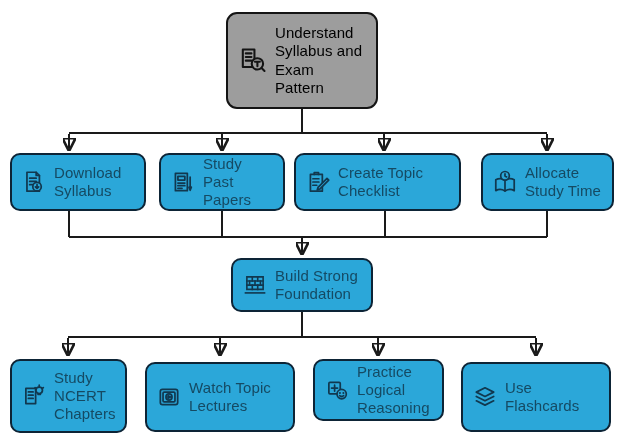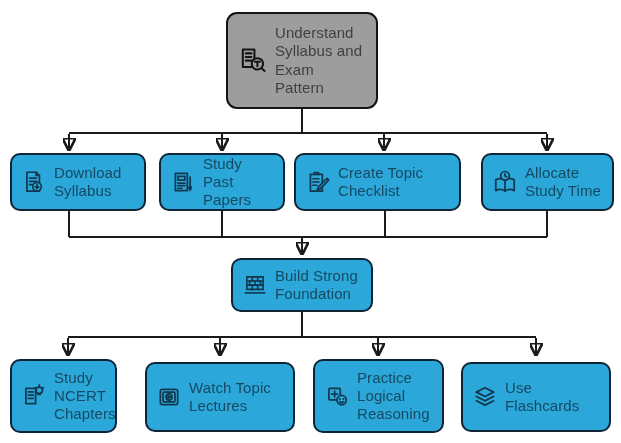--- a/index.html
+++ b/index.html
@@ -15,21 +15,21 @@
     display:flex; align-items:center; gap:7px;
     padding:5px 7px 5px 9px;
     background:#2ba7d9; border:2px solid #0d2436; border-radius:10px;
     color:#154a63;
   }
   .node .icon { flex:0 0 auto; display:flex; color:#11384f; }
   .node .lbl {
     white-space:pre-line; font-size:15px; line-height:1.22; letter-spacing:0.1px;
   }
   .root {
-    background:#9d9d9d; border-color:#141414; border-radius:11px; color:#404040;
+    background:#9d9d9d; border-color:#141414; border-radius:11px; color:#000000;
   }
   .root .icon { color:#141414; }
   svg.ig { display:block; }
 </style>
 </head>
 <body>
 
 <div class="stage">
 
   <svg class="wires" viewBox="0 0 621 443">
@@ -138,21 +138,21 @@
         <path d="M3.5 10 C6 8.4 9 8.4 12 10.2 C15 8.4 18 8.4 20.5 10 V20 C18 18.5 15 18.5 12 20.2 C9 18.5 6 18.5 3.5 20 Z"></path>
         <path d="M12 10.2 V20.2"></path>
         <circle cx="12" cy="6.3" r="4" fill="#2ba7d9"></circle>
         <path d="M12 4.4 v2 l1.5 .9"></path>
       </svg>
     </span>
     <span class="lbl">Allocate
 Study Time</span>
   </div>
 
-  <div class="node" style="left:10px;top:359px;width:107px;height:74px">
+  <div class="node" style="left:10px;top:359px;width:117px;height:74px">
     <span class="icon">
       <svg class="ig" width="26" height="26" viewBox="0 0 24 24" stroke="currentColor" stroke-width="1.6" fill="none" stroke-linecap="round" stroke-linejoin="round">
         <path d="M4.5 5 h9 v14 h-9 z"></path>
         <path d="M6.8 8.2 h4.4 M6.8 11.2 h4.4 M6.8 14.2 h4.4"></path>
         <circle cx="16.8" cy="6.8" r="3" fill="#2ba7d9"></circle>
         <path d="M15.7 10.4 h2.2 M16.8 2 v1.2 M13 4.2 l.9 .8 M20.6 4.2 l-.9 .8"></path>
       </svg>
     </span>
     <span class="lbl">Study
 NCERT
@@ -165,21 +165,21 @@
         <rect x="4" y="5" width="16" height="14" rx="2"></rect>
         <rect x="6.5" y="7.5" width="11" height="9" rx="1"></rect>
         <circle cx="12" cy="12" r="2.8"></circle>
         <path d="M11.1 10.9 l2.3 1.1 -2.3 1.1 z" fill="currentColor"></path>
       </svg>
     </span>
     <span class="lbl">Watch Topic
 Lectures</span>
   </div>
 
-  <div class="node" style="left:313px;top:359px;width:131px;height:74px">
+  <div class="node" style="left:313px;top:359px;width:131px;height:62px">
     <span class="icon">
       <svg class="ig" width="26" height="26" viewBox="0 0 24 24" stroke="currentColor" stroke-width="1.6" fill="none" stroke-linecap="round" stroke-linejoin="round">
         <rect x="4.5" y="5" width="10.5" height="10.5" rx="1"></rect>
         <path d="M9.8 7.5 v5.5 M7 10.2 h5.5"></path>
         <circle cx="16.3" cy="15.8" r="4.3" fill="#2ba7d9"></circle>
         <path d="M14.7 14.8 h.01 M17.9 14.8 h.01" stroke-width="1.9"></path>
         <path d="M14.5 17.2 q1.8 1.6 3.6 0"></path>
       </svg>
     </span>
     <span class="lbl">Practice

